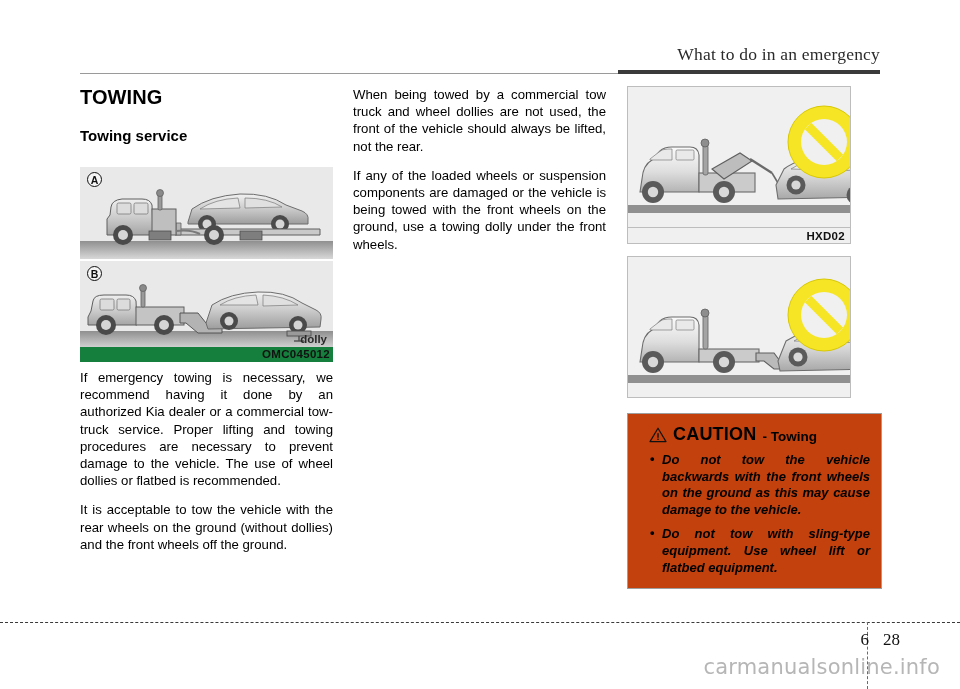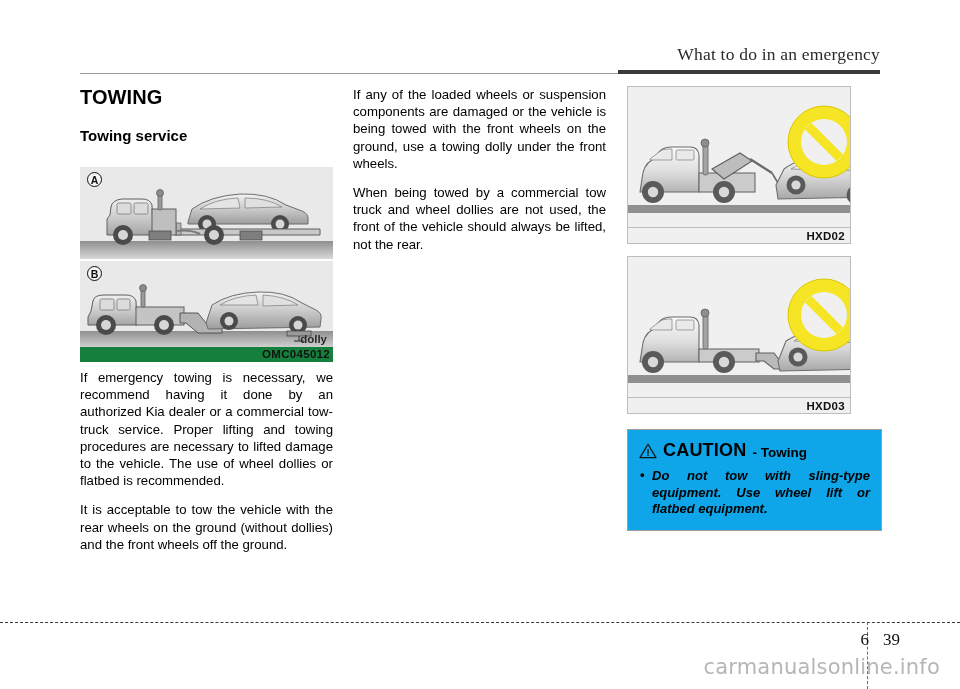--- a/index.html
+++ b/index.html
@@ -80,22 +80,22 @@
   .rt-caption-bar {
     position: relative; height: 16px; background: #f0f0f0;
     border-top: 1px solid #bdbdbd;
   }
   .rt-caption-bar .fig-code { bottom: 1px; right: 5px; }
   .rt-gap { height: 12px; }
 
   
   .caution {
     margin-top: 15px; width: 255px;
-    background: #0ea5e9; border: 1px solid #9e9e9e;
-    padding: 10px 11px 12px 11px;
+    background: #c2410c; border: 1px solid #9e9e9e;
+    padding: 10px 11px 12px 21px;
   }
   .caution-head {
     display: flex; align-items: center; gap: 6px; margin-bottom: 7px;
   }
   .caution-word {
     font-size: 18px; font-weight: bold; color: #000; letter-spacing: .2px;
   }
   .caution-sub {
     font-size: 13.5px; font-weight: bold; color: #000; padding-top: 3px;
   }
@@ -230,27 +230,27 @@
         </svg>
         <div class="fig-badge">B</div>
         <div class="fig-note" style="right:6px;bottom:2px;">dolly</div>
       </div>
 
       <div style="position:relative;height:15px;background:#15803d;">
         <div class="fig-code">OMC045012</div>
       </div>
     </div>
 
-    <p class="body">If emergency towing is necessary, we recommend having it done by an authorized Kia dealer or a commercial tow-truck service. Proper lifting and towing procedures are necessary to lifted damage to the vehicle. The use of wheel dollies or flatbed is recommended.</p>
+    <p class="body">If emergency towing is necessary, we recommend having it done by an authorized Kia dealer or a commercial tow-truck service. Proper lifting and towing procedures are necessary to prevent damage to the vehicle. The use of wheel dollies or flatbed is recommended.</p>
     <p class="body">It is acceptable to tow the vehicle with the rear wheels on the ground (without dollies) and the front wheels off the ground.</p>
   </div>
 
   <div class="col col-2">
+    <p class="body">When being towed by a commercial tow truck and wheel dollies are not used, the front of the vehicle should always be lifted, not the rear.</p>
     <p class="body">If any of the loaded wheels or suspension components are damaged or the vehicle is being towed with the front wheels on the ground, use a towing dolly under the front wheels.</p>
-    <p class="body">When being towed by a commercial tow truck and wheel dollies are not used, the front of the vehicle should always be lifted, not the rear.</p>
   </div>
 
   <div class="col col-3">
 
     <div class="rt-fig">
       <div class="fig-img">
         <svg viewBox="0 0 253 140" width="253" height="140">
           <defs>
             <linearGradient id="gv2" x1="0" y1="0" x2="0" y2="1">
               <stop offset="0" stop-color="#fbfbfb"></stop>
@@ -331,42 +331,40 @@
           <circle cx="232" cy="110" r="9.5" fill="#5a5a5a"></circle>
             <circle cx="232" cy="110" r="4.6" fill="#d9d9d9"></circle>
 
           <g>
             <circle cx="196" cy="58" r="36" fill="#f5e524" stroke="#d9c800" stroke-width="1"></circle>
             <circle cx="196" cy="58" r="23" fill="#f0f0f0"></circle>
             <path d="M180 42 L212 74" stroke="#f5e524" stroke-width="9" stroke-linecap="butt"></path>
           </g>
         </svg>
       </div>
-      <div class="rt-caption-bar">
-        <div class="fig-code">HXD03</div>
-      </div>
     </div>
 
     <div class="caution">
       <div class="caution-head">
         <svg width="18" height="16" viewBox="0 0 18 16">
           <path d="M9 1.2 L17 14.6 L1 14.6 Z" fill="none" stroke="#111" stroke-width="1.2" stroke-linejoin="round"></path>
           <rect x="8.3" y="6.2" width="1.4" height="4.6" fill="#111"></rect>
           <rect x="8.3" y="11.6" width="1.4" height="1.4" fill="#111"></rect>
         </svg>
         <span class="caution-word">CAUTION</span>
         <span class="caution-sub">- Towing</span>
       </div>
       <ul class="caution-list">
+        <li>Do not tow the vehicle backwards with the front wheels on the ground as this may cause damage to the vehicle.</li>
         <li>Do not tow with sling-type equipment. Use wheel lift or flatbed equipment.</li>
       </ul>
     </div>
   </div>
 
   <div class="footer-rule"></div>
   <div class="foot-divider"></div>
   <div class="foot-num">
     <span class="foot-chapter">6</span>
-    <span class="foot-page">39</span>
+    <span class="foot-page">28</span>
   </div>
   <div class="watermark">carmanualsonline.info</div>
 
 </div>
 
 </body></html>

